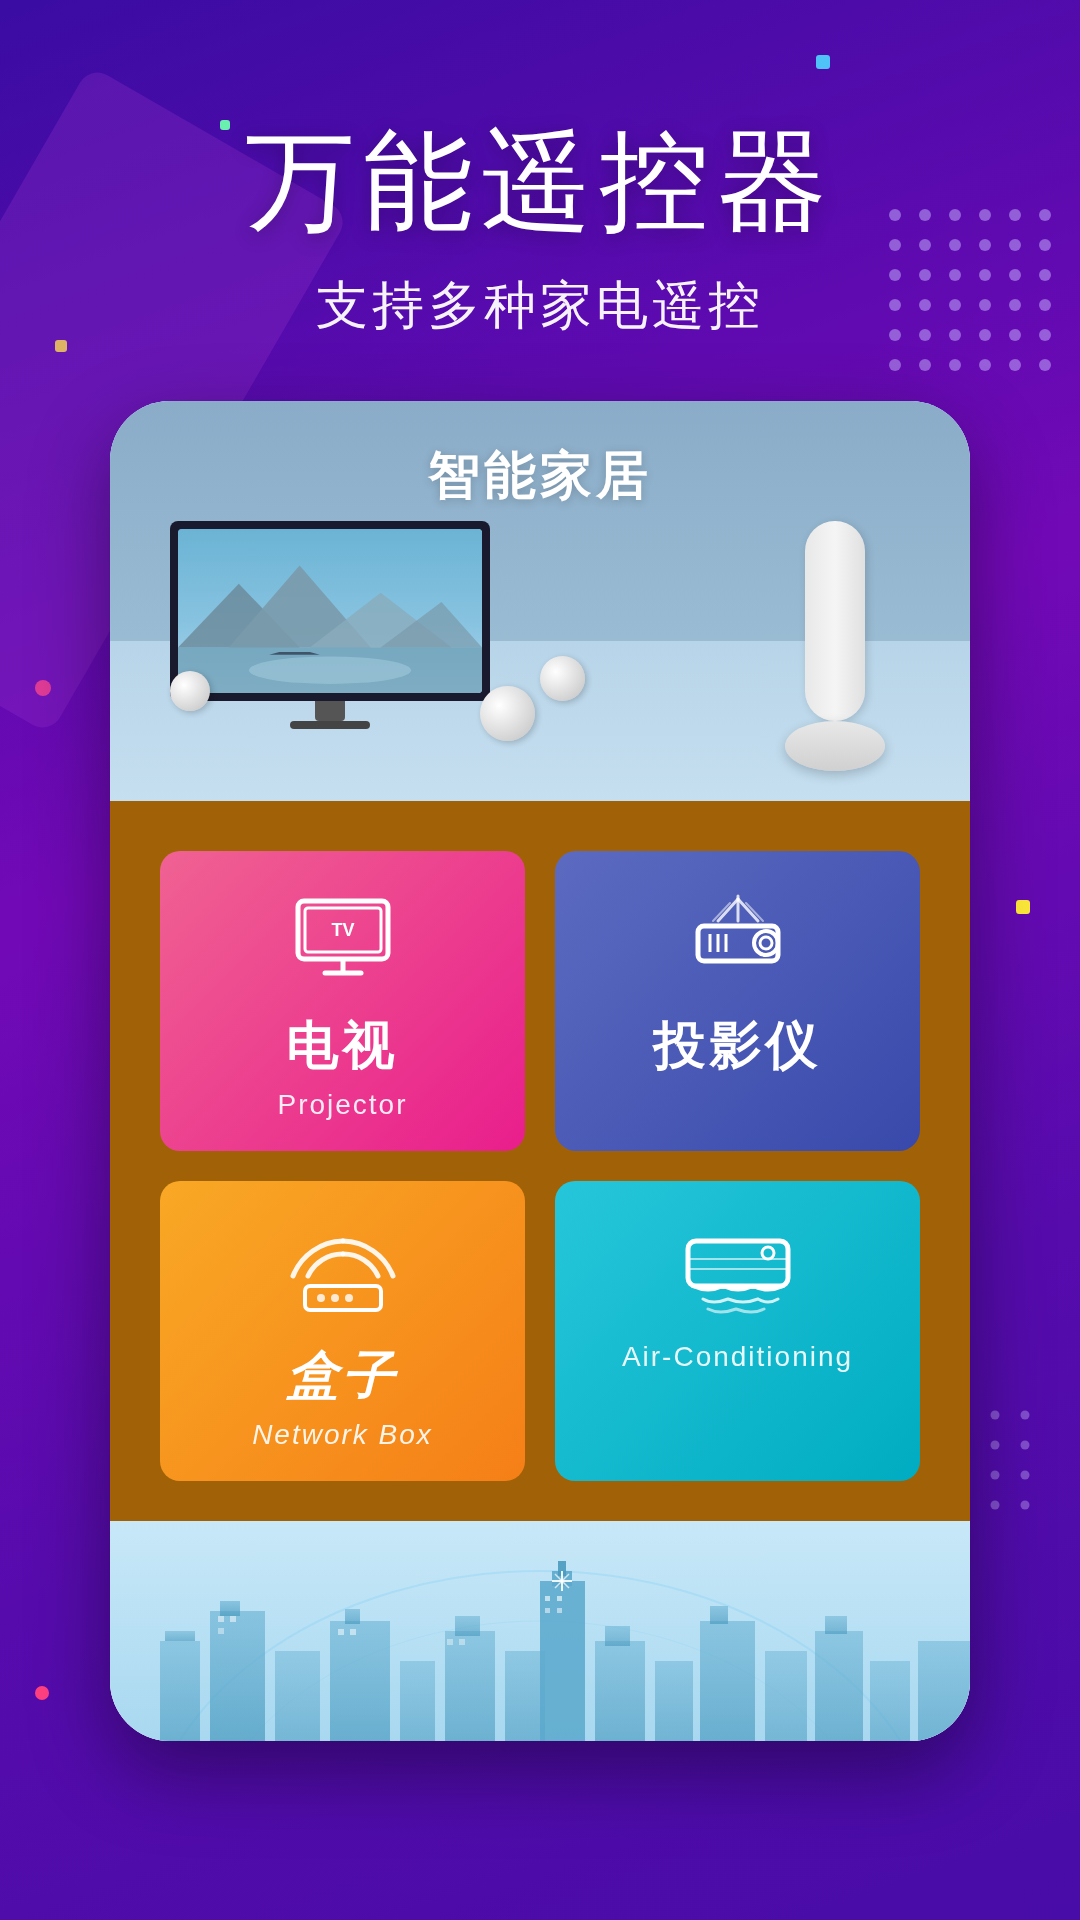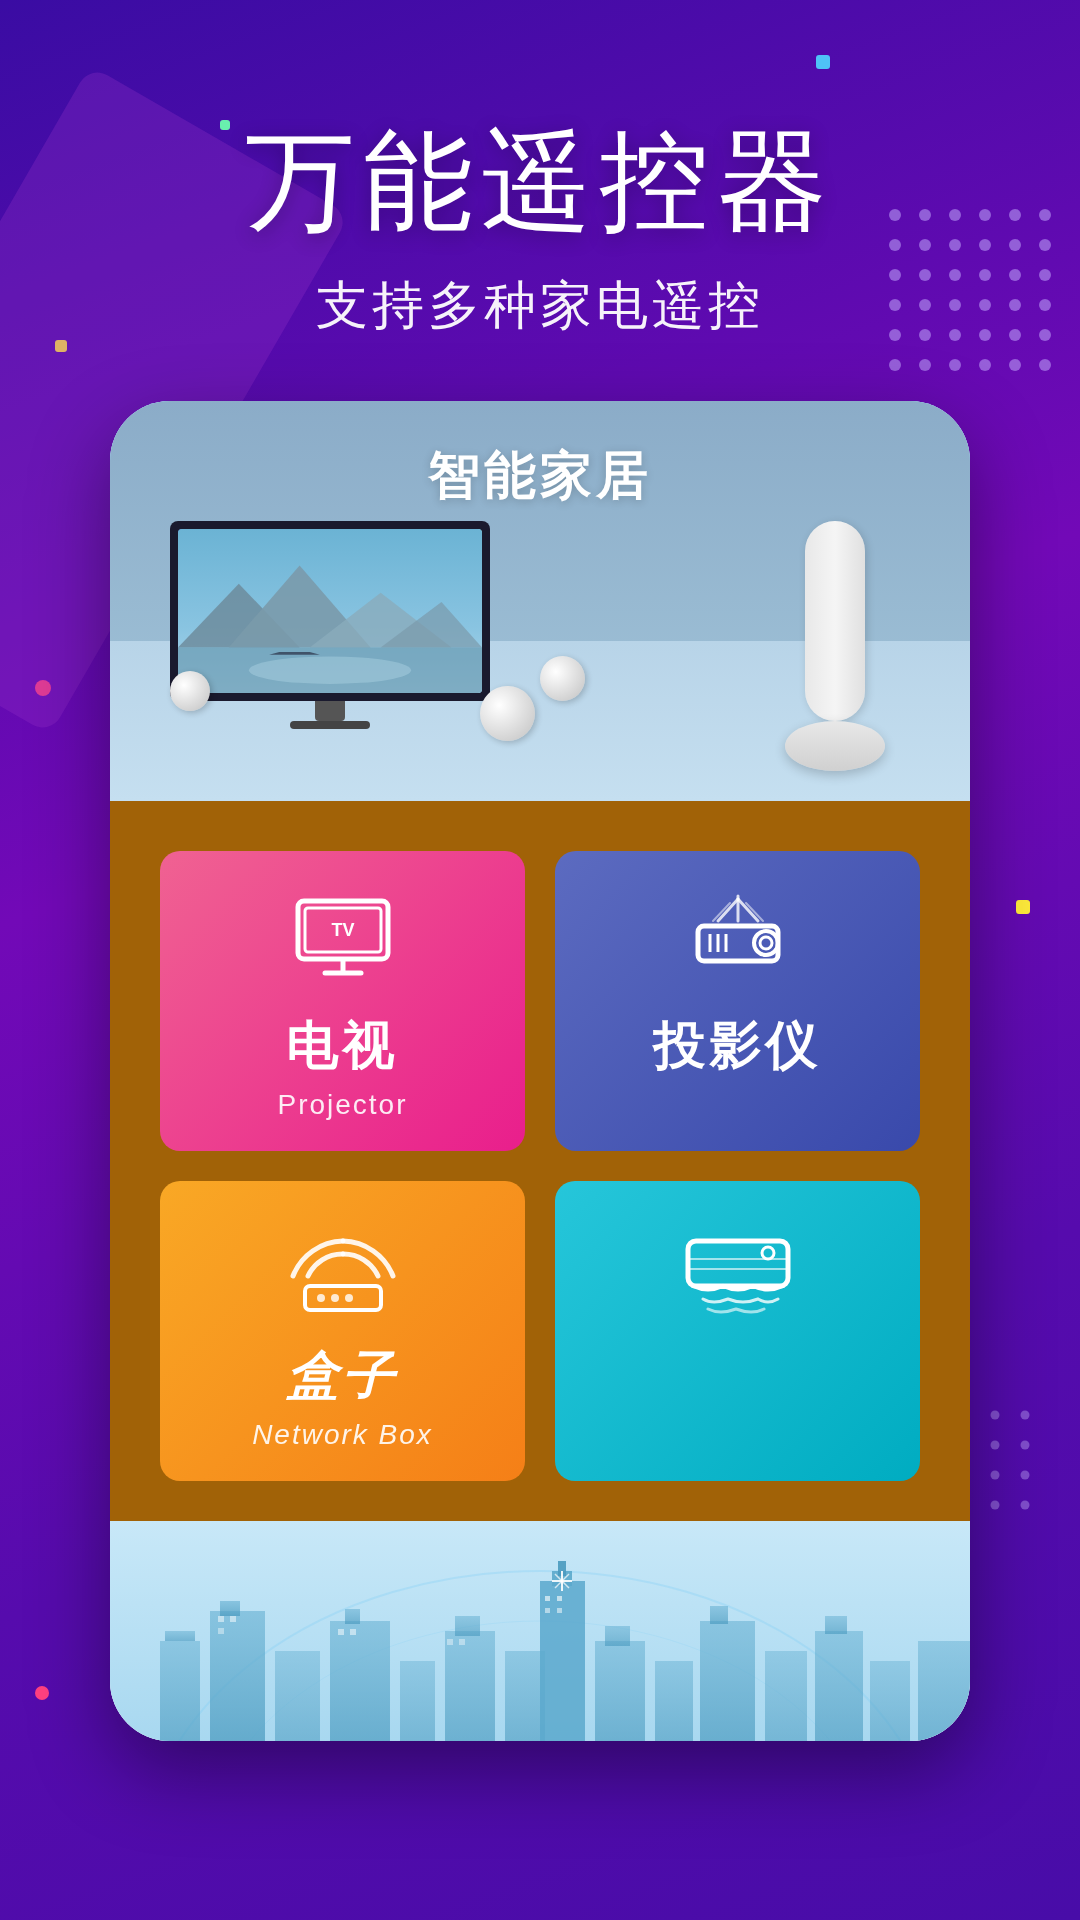--- a/index.html
+++ b/index.html
@@ -489,20 +489,21 @@
             <line x1="10" y1="48" x2="110" y2="48" stroke="white" stroke-width="2" opacity="0.6"></line>
 
             <path d="M15,65 Q30,72 45,65 Q60,72 75,65 Q90,72 105,65" stroke="white" stroke-width="4" fill="none" stroke-linecap="round"></path>
 
             <path d="M25,78 Q35,84 50,78 Q65,84 80,78 Q90,84 100,78" stroke="white" stroke-width="3" fill="none" stroke-linecap="round" opacity="0.8"></path>
             <path d="M30,88 Q42,94 58,88 Q74,94 86,88" stroke="white" stroke-width="3" fill="none" stroke-linecap="round" opacity="0.6"></path>
 
             <circle cx="90" cy="32" r="6" stroke="white" stroke-width="3" fill="none"></circle>
           </svg>
         </div>
+        <div class="app-name-en">Air-Conditioning</div>
       </div>
 
     </div>
   </div>
 
   <div class="city-skyline">
     <svg class="city-buildings" viewBox="0 0 860 220" preserveAspectRatio="xMidYMax slice">
       <defs>
         <linearGradient id="cityGrad" x1="0%" y1="0%" x2="0%" y2="100%">
           <stop offset="0%" style="stop-color:#c8e8f8;stop-opacity:1"></stop>

